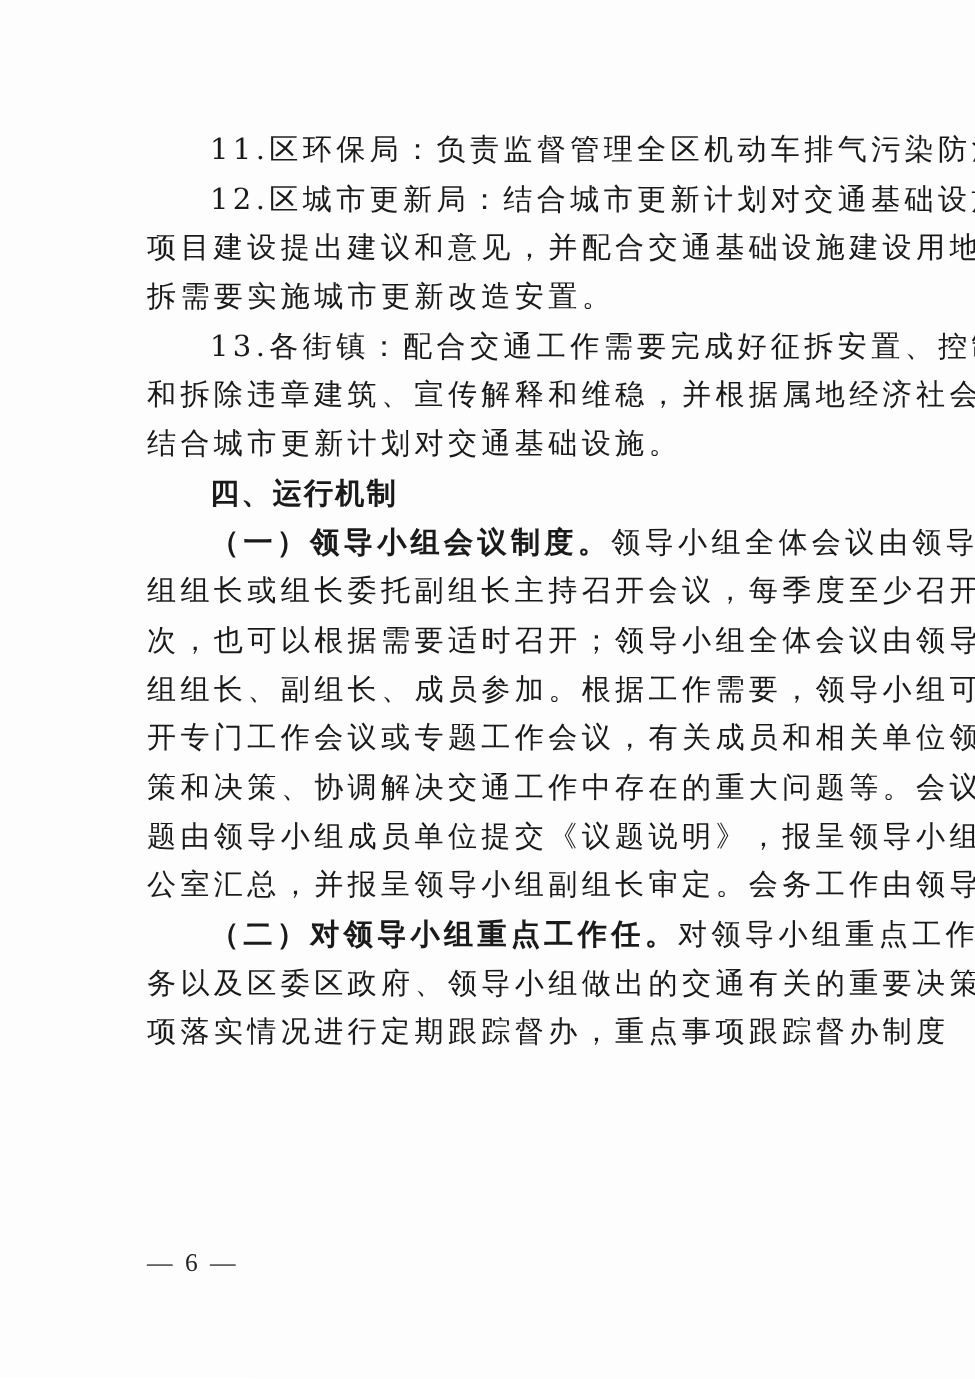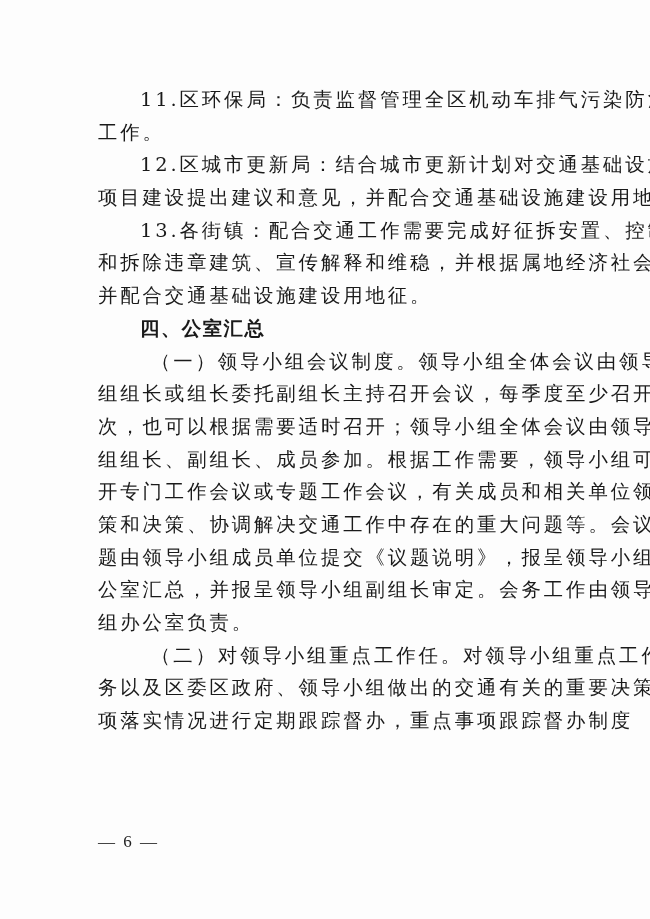--- a/index.html
+++ b/index.html
@@ -4,61 +4,60 @@
 <style>
   html, body { margin: 0; padding: 0; background: #ffffff; }
   body { width: 650px; height: 919px; position: relative; overflow: hidden;
          font-family: "DejaVu Serif", "Liberation Serif", serif; color: #1a1a1a; }
   .page { position: absolute; left: 0; top: 0; width: 650px; height: 919px; background: #fdfdfd; }
   .content { position: absolute; left: 98px; top: 84px; width: 454px; }
   .line { height: 32.7px; line-height: 32.7px; font-size: 19.4px; white-space: nowrap;
           letter-spacing: 2.9px; overflow: visible; }
   .indent { padding-left: 42px; }
   .heading { font-family: "DejaVu Sans", "Liberation Sans", sans-serif; font-weight: bold; letter-spacing: 1.5px; }
-  .sub-title { font-weight: normal; margin-left: 11px; }
+  .sub-title { font-weight: bold; }
   .page-number { position: absolute; left: 98px; top: 830px; font-size: 17px; line-height: 24px;
                  font-family: "Liberation Serif", serif; letter-spacing: 2px; color: #222; }
 </style>
 </head>
 <body>
 
 <div class="page">
   <div class="content">
 
     <div>
       <div class="line indent">11.区环保局：负责监督管理全区机动车排气污染防治</div>
-      <div class="line">工作。</div>
     </div>
 
     <div>
       <div class="line indent">12.区城市更新局：结合城市更新计划对交通基础设施</div>
       <div class="line">项目建设提出建议和意见，并配合交通基础设施建设用地征</div>
+      <div class="line">拆需要实施城市更新改造安置。</div>
     </div>
 
     <div>
       <div class="line indent">13.各街镇：配合交通工作需要完成好征拆安置、控制</div>
       <div class="line">和拆除违章建筑、宣传解释和维稳，并根据属地经济社会发</div>
-      <div class="line">并配合交通基础设施建设用地征。</div>
+      <div class="line">结合城市更新计划对交通基础设施。</div>
     </div>
 
-    <div class="line indent heading">四、公室汇总</div>
+    <div class="line indent heading">四、运行机制</div>
 
     <div>
       <div class="line indent"><span class="sub-title">（一）领导小组会议制度。</span><span>领导小组全体会议由领导小</span></div>
       <div class="line">组组长或组长委托副组长主持召开会议，每季度至少召开一</div>
       <div class="line">次，也可以根据需要适时召开；领导小组全体会议由领导小</div>
       <div class="line">组组长、副组长、成员参加。根据工作需要，领导小组可召</div>
       <div class="line">开专门工作会议或专题工作会议，有关成员和相关单位领导</div>
     </div>
 
     <div>
       <div class="line">策和决策、协调解决交通工作中存在的重大问题等。会议议</div>
       <div class="line">题由领导小组成员单位提交《议题说明》，报呈领导小组办</div>
       <div class="line">公室汇总，并报呈领导小组副组长审定。会务工作由领导小</div>
-      <div class="line">组办公室负责。</div>
     </div>
 
     <div>
       <div class="line indent"><span class="sub-title">（二）对领导小组重点工作任。</span><span>对领导小组重点工作任</span></div>
       <div class="line">务以及区委区政府、领导小组做出的交通有关的重要决策事</div>
       <div class="line">项落实情况进行定期跟踪督办，重点事项跟踪督办制度</div>
     </div>
 
   </div>
   <div class="page-number">— 6 —</div>

